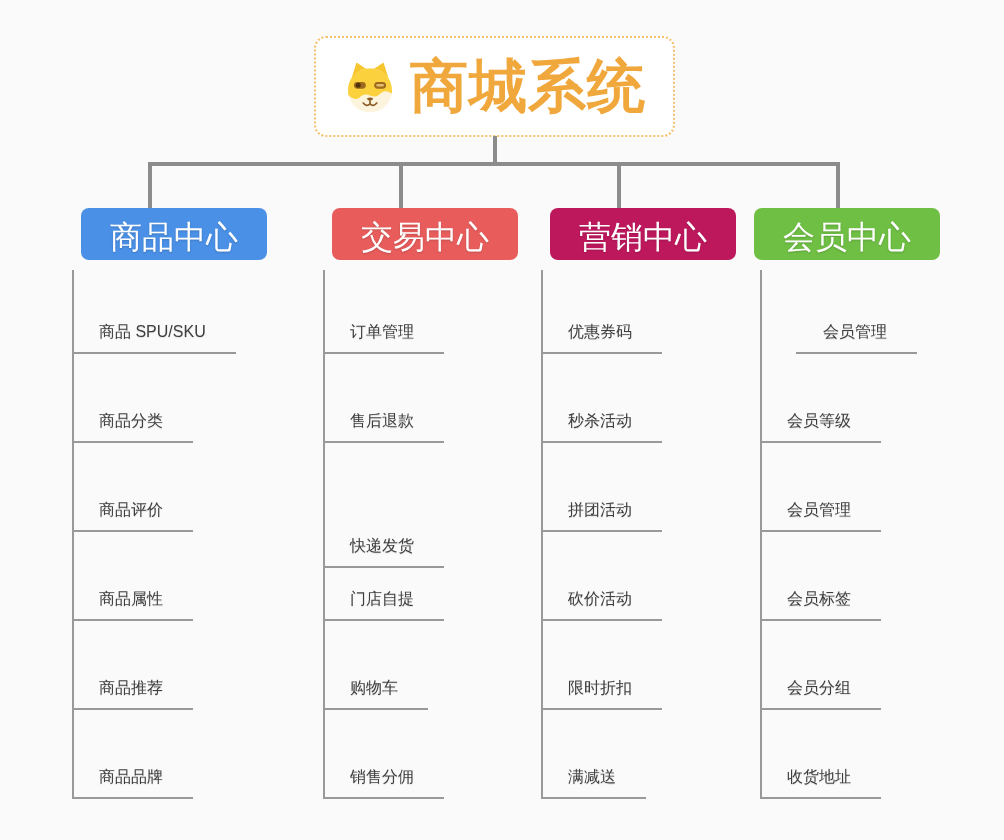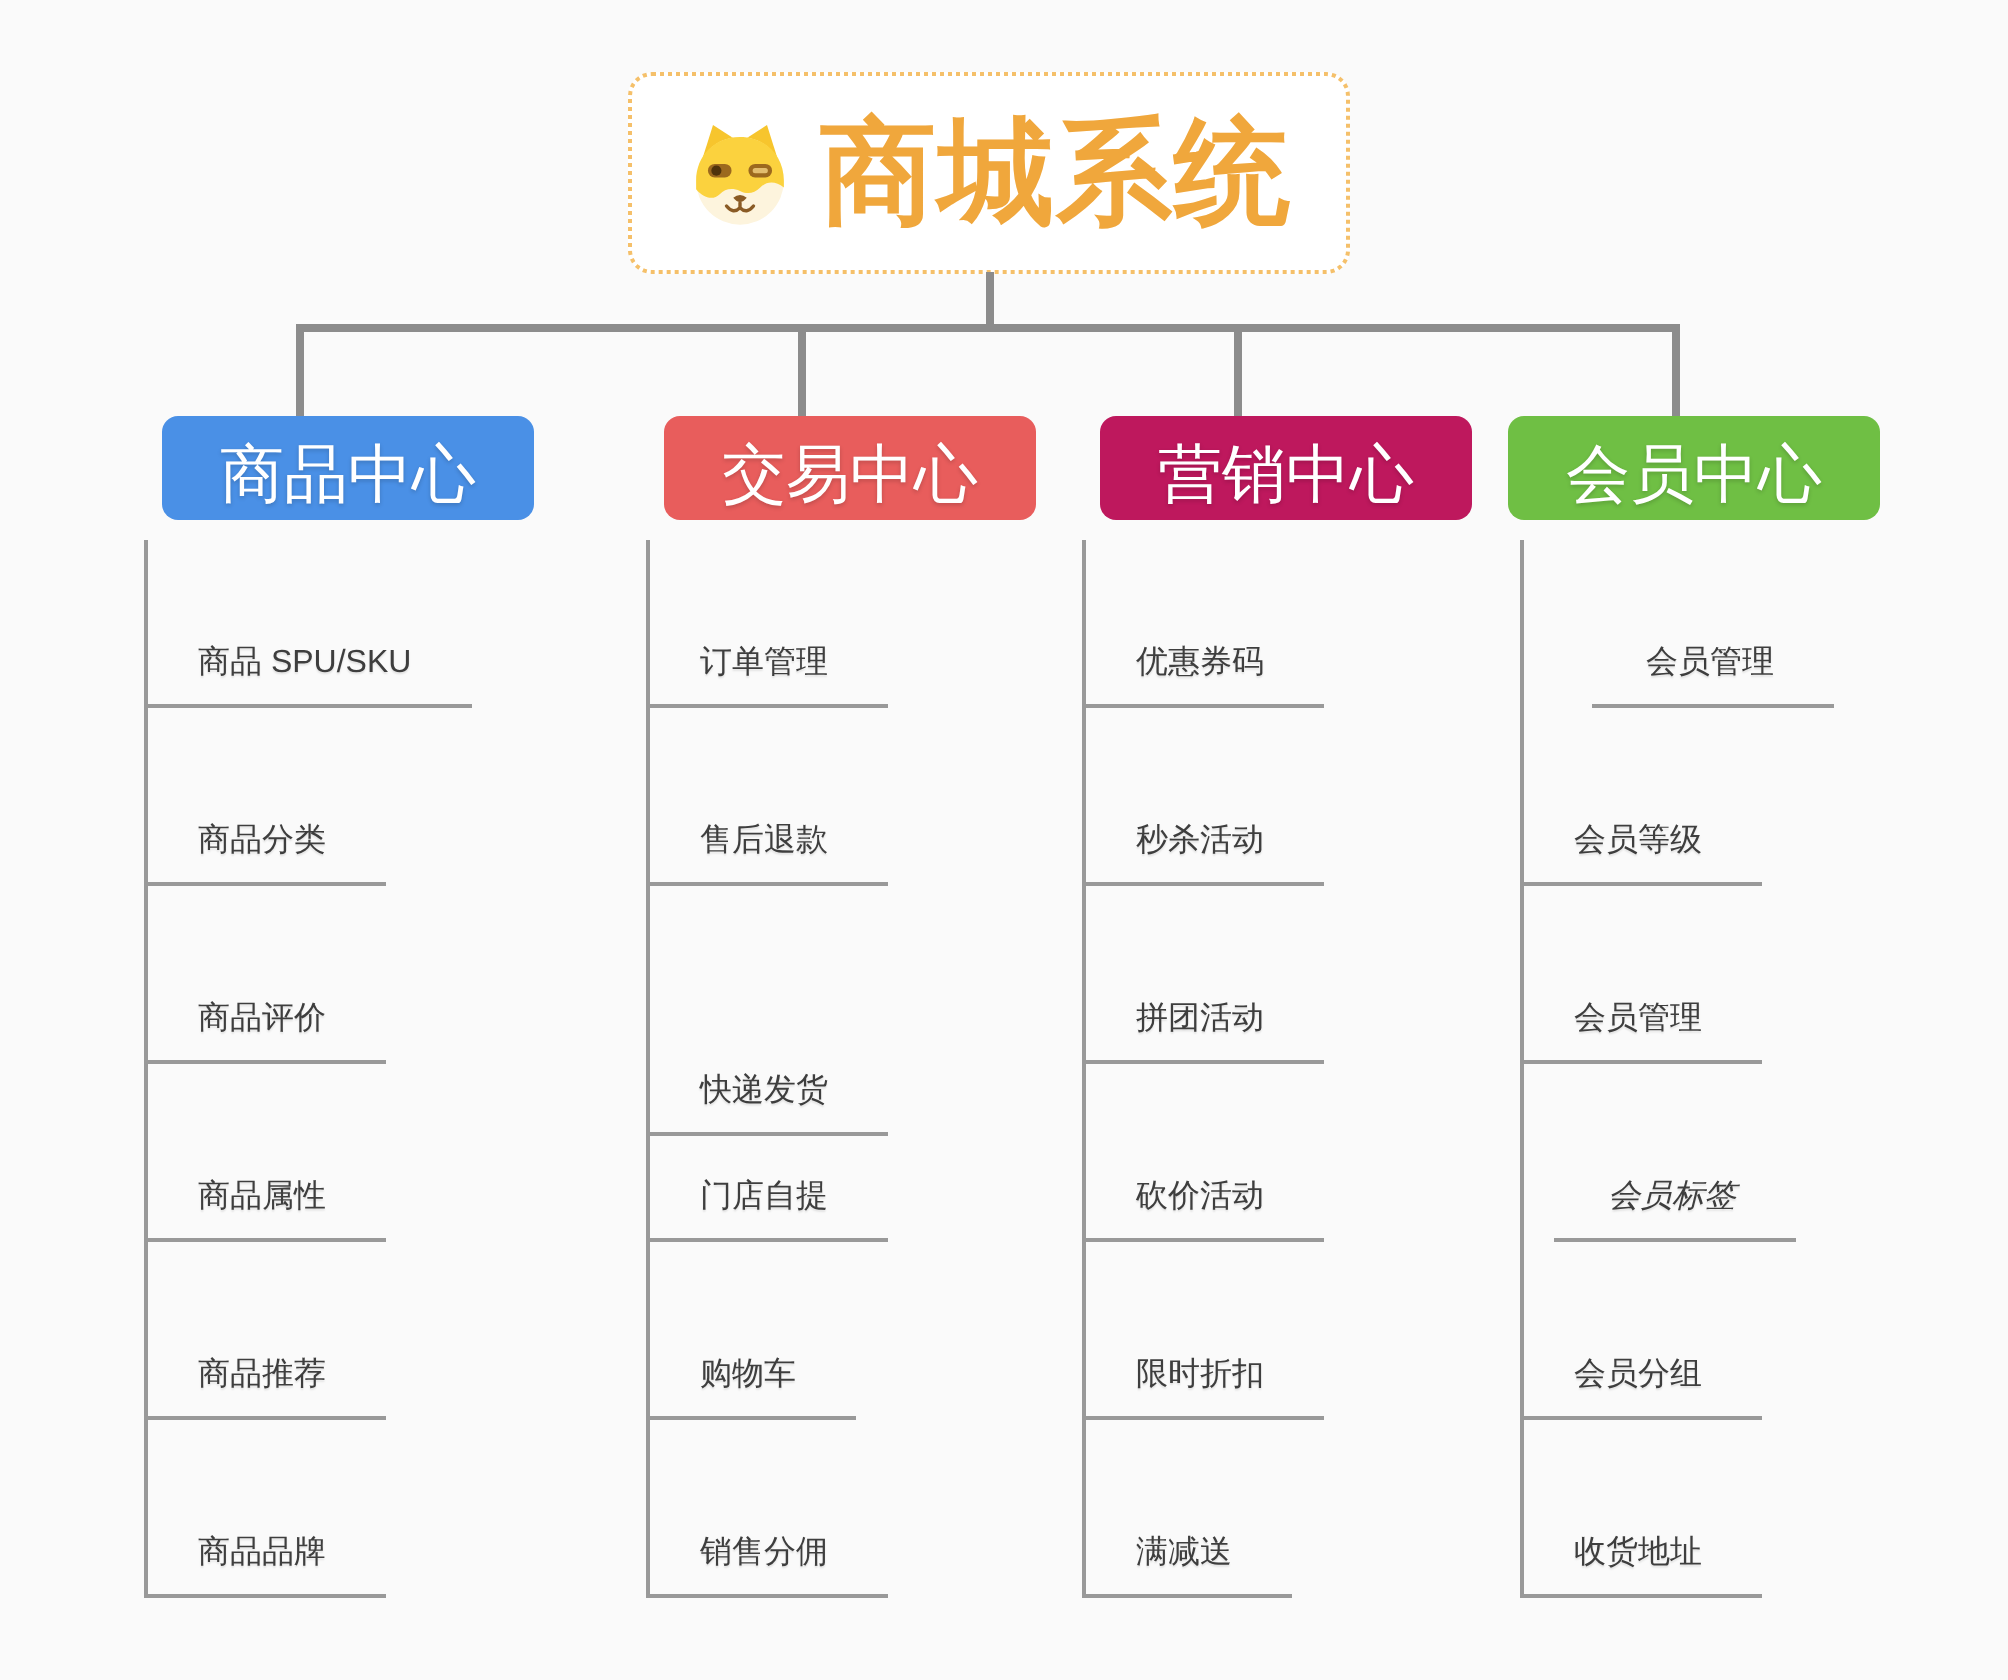--- a/index.html
+++ b/index.html
@@ -94,18 +94,18 @@
       <div class="leaf" style="left: 541px; top: 579px;">砍价活动</div>
       <div class="leaf" style="left: 541px; top: 668px;">限时折扣</div>
       <div class="leaf" style="left: 541px; top: 757px;">满减送</div>
       <div class="branch-node" style="left: 730px; top: 208px; background: rgb(111, 191, 68);">
         <span>会员中心</span>
       </div>
       <div class="child-line" style="left: 760px; top: 270px; height: 529px;"></div>
       <div class="leaf" style="left: 748px; top: 312px; margin-left: 48px;">会员管理</div>
       <div class="leaf" style="left: 760px; top: 401px;">会员等级</div>
       <div class="leaf" style="left: 760px; top: 490px;">会员管理</div>
-      <div class="leaf" style="left: 777px; top: 579px; font-style: italic;">会员标签</div>
+      <div class="leaf" style="left: 760px; top: 579px;">会员标签</div>
       <div class="leaf" style="left: 760px; top: 668px;">会员分组</div>
       <div class="leaf" style="left: 760px; top: 757px;">收货地址</div>
     </div>
 
 </div>
 
 </body></html>

